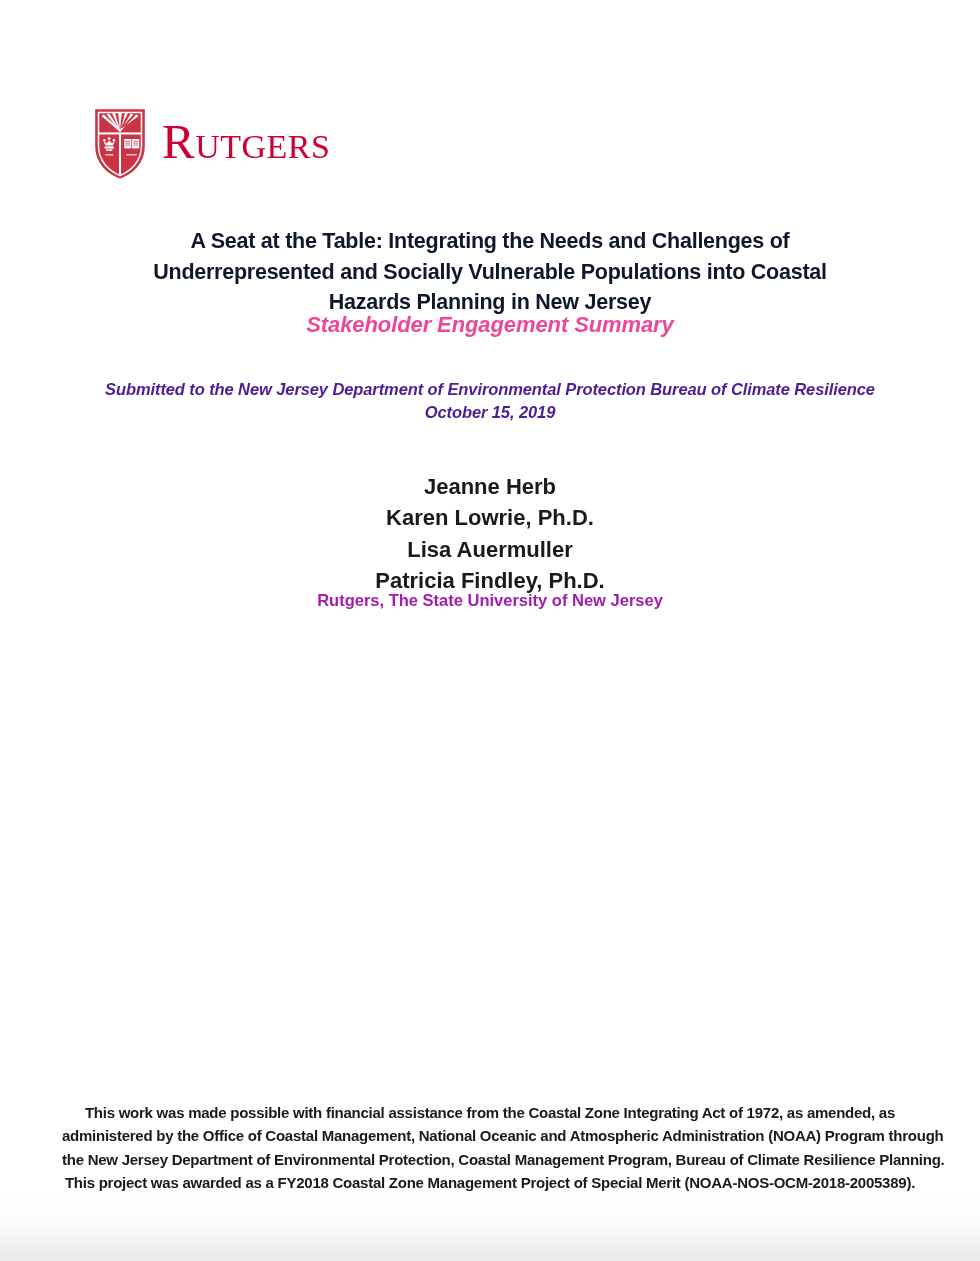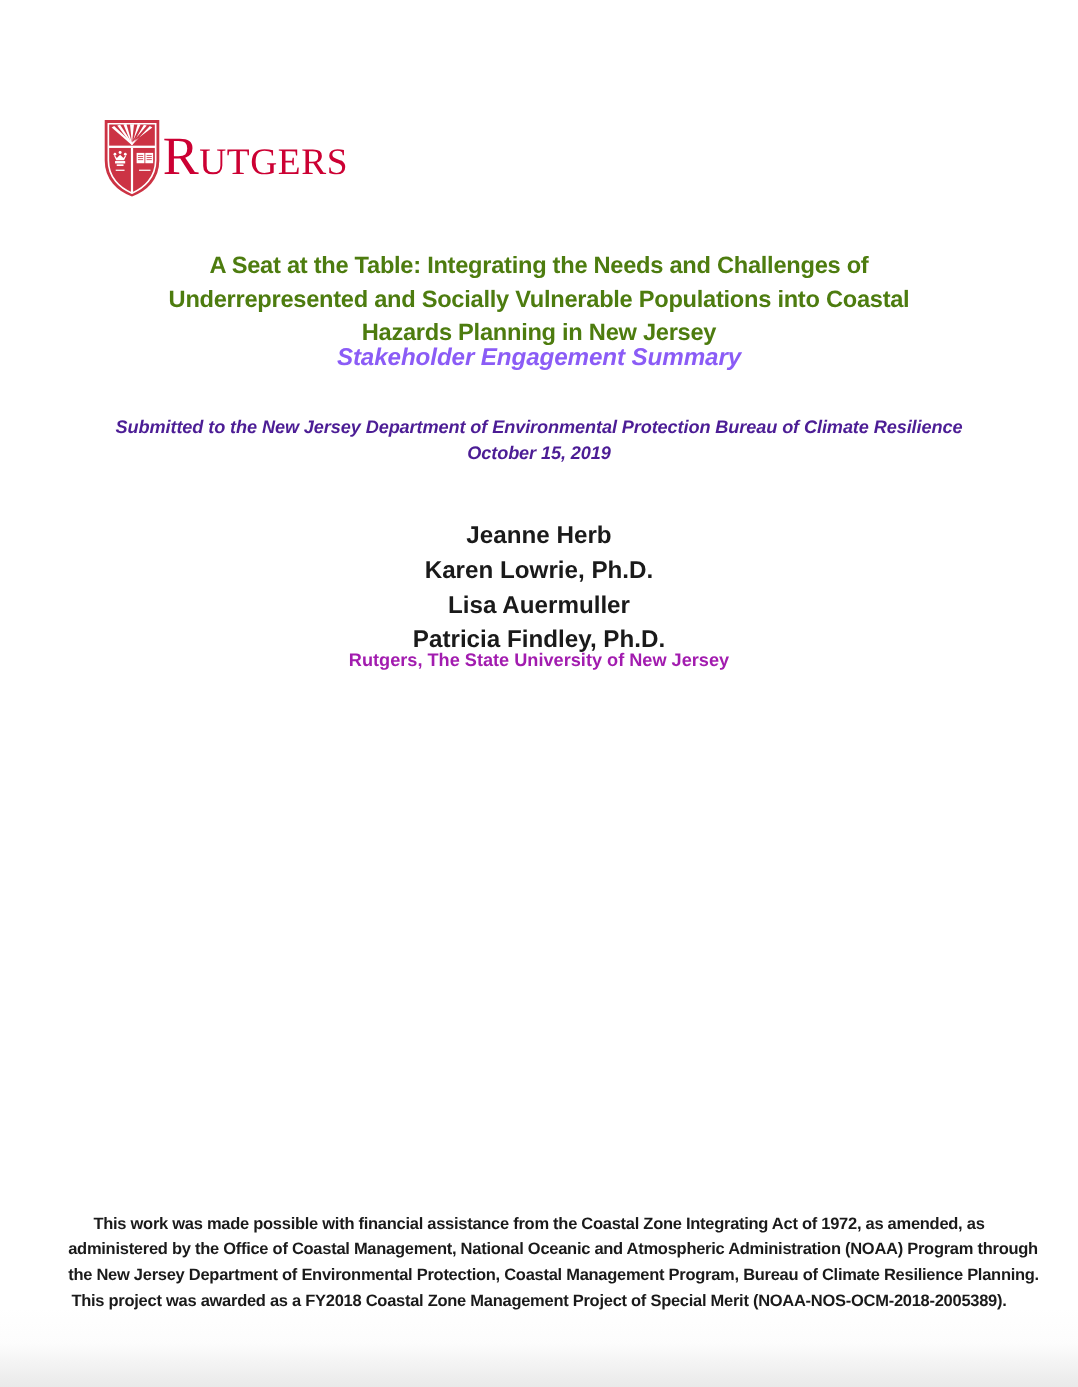--- a/index.html
+++ b/index.html
@@ -31,20 +31,21 @@
     pointer-events: none;
   }
 
   
   .logo-block {
     position: absolute;
     left: 92px;
     top: 106px;
     display: flex;
     align-items: center;
+    gap: 14px;
   }
   .logo-shield {
     width: 56px;
     height: 76px;
     display: block;
   }
   .logo-wordmark {
     font-family: "Liberation Serif", serif;
     font-size: 49px;
     line-height: 1;
@@ -57,21 +58,21 @@
   
   .doc-title {
     position: absolute;
     left: 110px;
     width: 760px;
     top: 226px;
     text-align: center;
     font-size: 21.5px;
     font-weight: 700;
     line-height: 1.42;
-    color: #4d7c0f;
+    color: #0f172a;
     letter-spacing: -0.25px;
   }
   .doc-subtitle {
     position: absolute;
     left: 110px;
     width: 760px;
     top: 311px;
     text-align: center;
     font-size: 22px;
     font-weight: 700;
@@ -185,21 +186,21 @@
           <rect x="34.4" y="48.2" width="10.4" height="1.2"></rect>
         </g>
       </svg>
     </span>
 
     <span class="logo-wordmark" style="color:#CC0033">Rutgers</span>
   </div>
 
   <div class="doc-title">A Seat at the Table: Integrating the Needs and Challenges of Underrepresented and Socially Vulnerable Populations into Coastal Hazards Planning in New Jersey</div>
 
-  <div class="doc-subtitle" style="color:#8b5cf6">Stakeholder Engagement Summary</div>
+  <div class="doc-subtitle" style="color:#ec4899">Stakeholder Engagement Summary</div>
 
   <div class="submitted-block">
     <div>Submitted to the New Jersey Department of Environmental Protection Bureau of Climate Resilience</div>
     <div>October 15, 2019</div>
   </div>
 
   <div class="authors-block">
     <div>Jeanne Herb</div>
     <div>Karen Lowrie, Ph.D.</div>
     <div>Lisa Auermuller</div>

